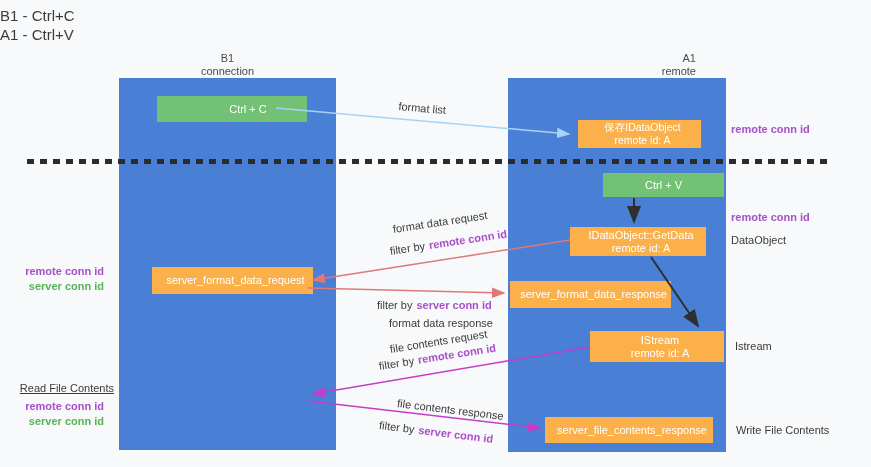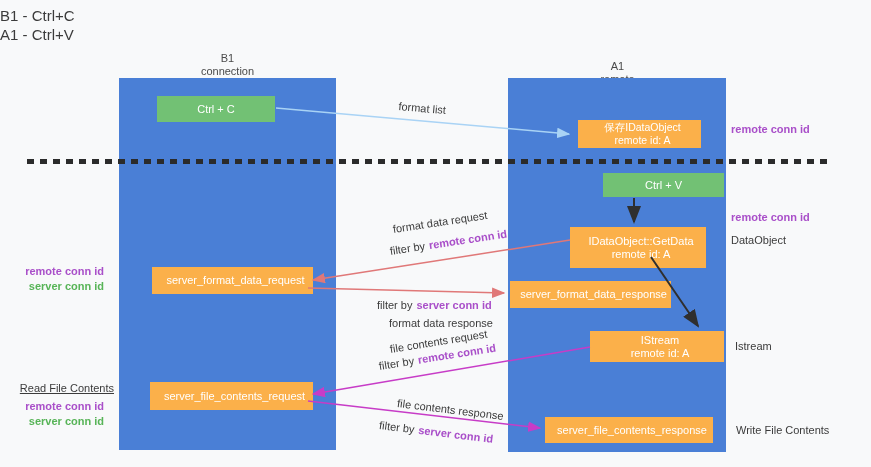--- a/index.html
+++ b/index.html
@@ -47,64 +47,61 @@
 
   <div class="title">
     <div>B1 - Ctrl+C</div>
     <div>A1 - Ctrl+V</div>
   </div>
 
   <div class="col-header" style="left:149px; top:52px; width:157px;">
     <div>B1</div>
     <div>connection</div>
   </div>
-  <div class="col-header" style="left:539px; top:60px; width:157px;">
+  <div class="col-header" style="left:539px; top:52px; width:157px;text-align:right;">
     <div>A1</div>
     <div>remote</div>
   </div>
 
   <div class="column" style="left:119px; top:78px; width:217px; height:372px;"></div>
   <div class="column" style="left:508px; top:78px; width:218px; height:374px;"></div>
 
   <div class="divider" style="left:27px; top:159px; width:805px;"></div>
 
-  <div class="node green" style="left:157px; top:96px; width:118px; height:26px;">
+  <div class="node green" style="left:157px; top:96px; width:118px; height:26px;padding-left:32px;">
     <span>Ctrl + C</span>
   </div>
 
   <div class="node orange" style="left:578px; top:120px; width:117px; height:28px; font-size:10.5px;">
     <span>保存IDataObject</span>
     <span>remote id: A</span>
   </div>
 
   <div class="node green" style="left:573px; top:173px; width:121px; height:24px;margin-left:30px;">
     <span>Ctrl + V</span>
   </div>
 
-  <div class="node orange" style="left:570px; top:227px; width:130px; height:41px;">
+  <div class="node orange" style="left:570px; top:227px; width:130px; height:29px;">
     <span>IDataObject::GetData</span>
     <span>remote id: A</span>
   </div>
 
   <div class="node orange" style="left:152px; top:267px; width:155px; height:27px;">
     <span>server_format_data_request</span>
   </div>
 
   <div class="node orange" style="left:510px; top:281px; width:155px; height:27px;">
     <span>server_format_data_response</span>
   </div>
 
   <div class="node orange" style="left:590px; top:331px; width:128px; height:31px;">
     <span>IStream</span>
     <span>remote id: A</span>
   </div>
 
-  <div class="node orange" style="left:150px; top:382px; width:157px; height:28px;">
-    <span>server_file_contents_request</span>
-  </div>
 
   <div class="node orange" style="left:545px; top:417px; width:162px; height:26px;">
     <span>server_file_contents_response</span>
   </div>
 
   <div class="side-label bold purple" style="left:731px; top:123px;">remote conn id</div>
   <div class="side-label bold purple" style="left:731px; top:211px;">remote conn id</div>
   <div class="side-label" style="left:731px; top:234px;">DataObject</div>
   <div class="side-label" style="left:735px; top:340px;">Istream</div>
   <div class="side-label" style="left:736px; top:424px;">Write File Contents</div>

